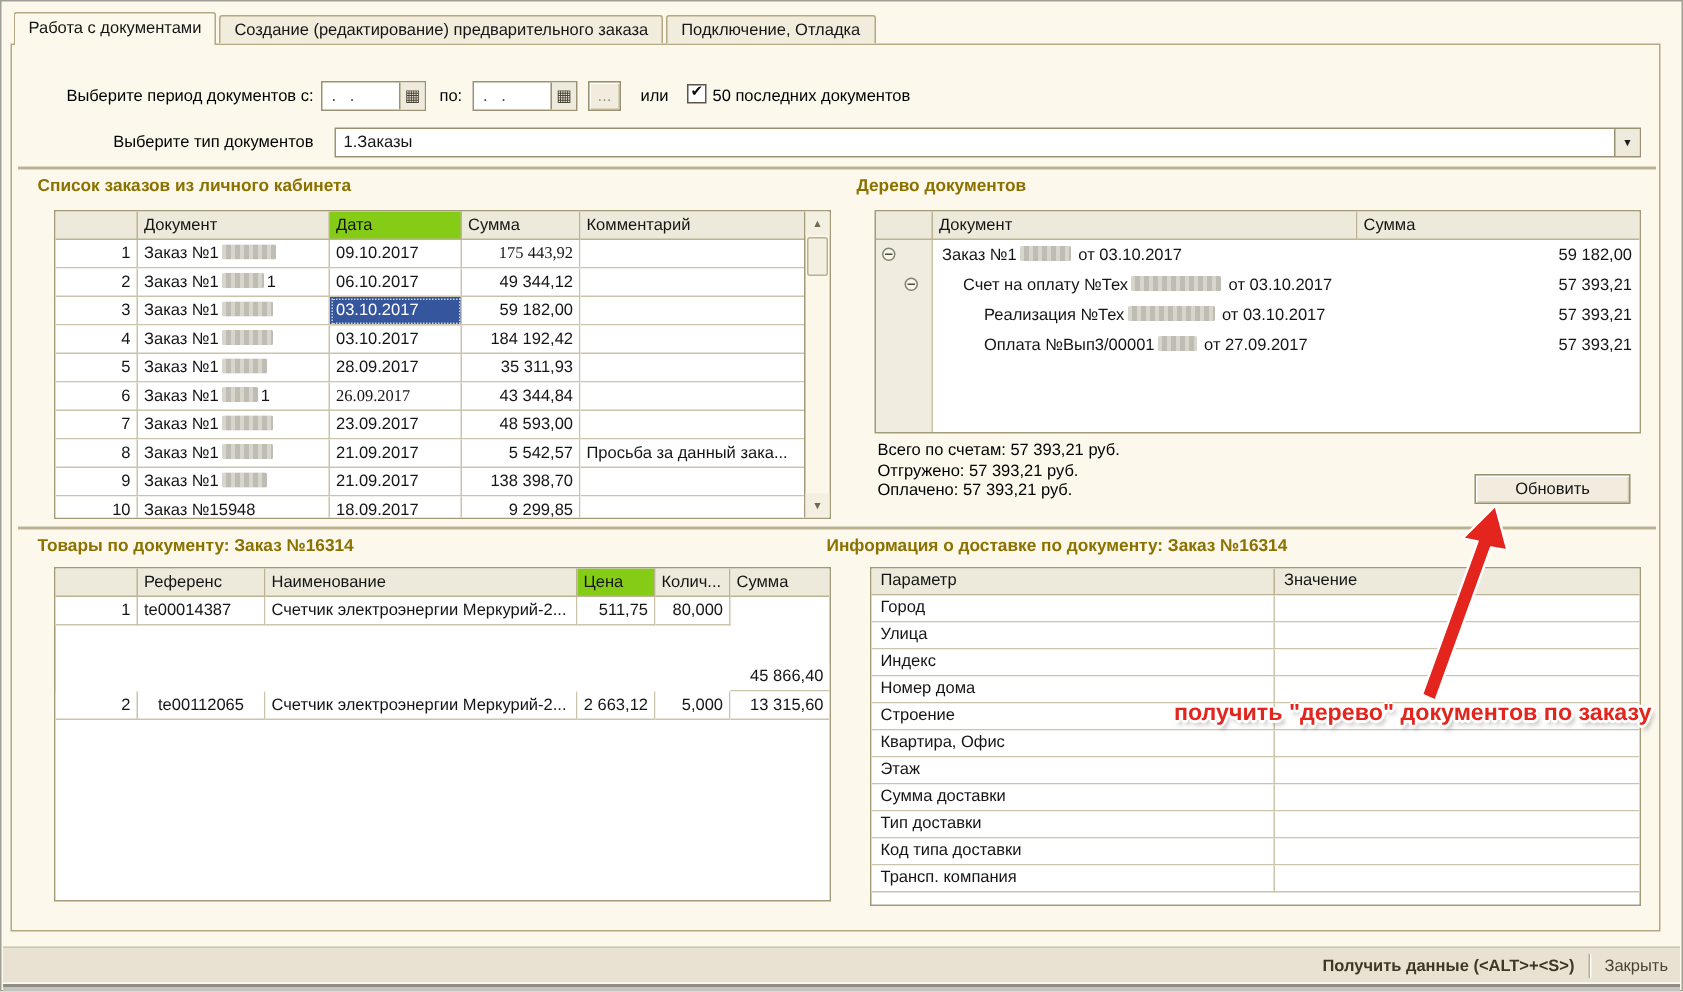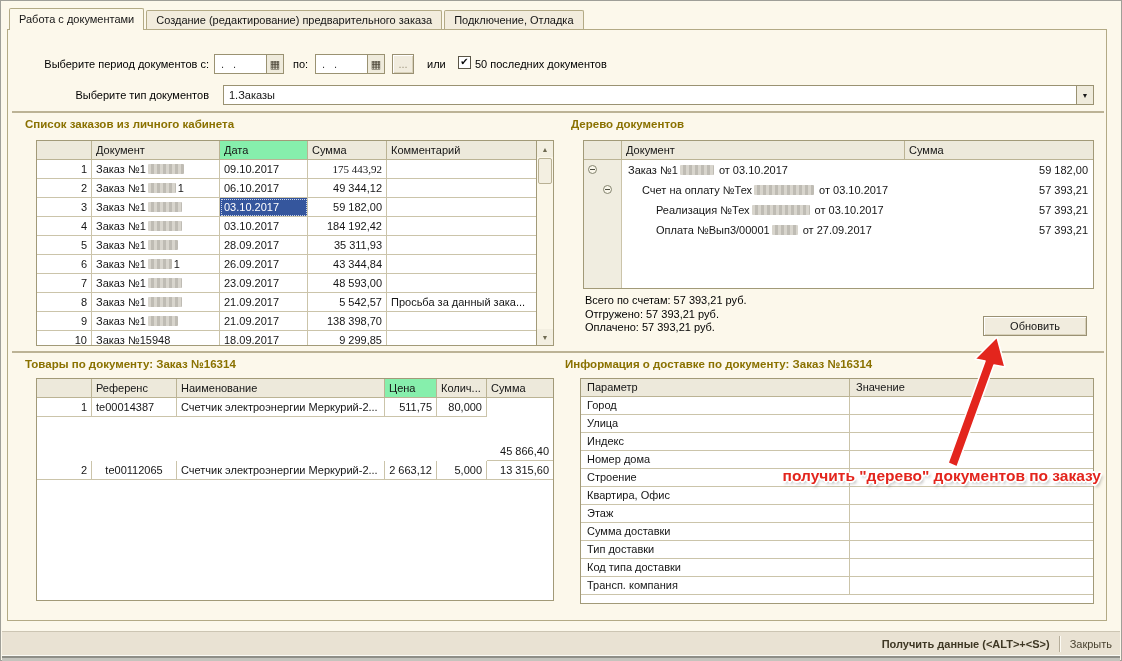--- a/index.html
+++ b/index.html
@@ -46,21 +46,21 @@
 
   .caption { position:absolute; font-weight:bold; color:#8A7100; white-space:nowrap; z-index:2; font-size:11.5px;}
 
   
   .twrap { position:absolute; border:1px solid #A29A78; background:#fff; display:flex; overflow:hidden; z-index:2;}
   .tcols { flex:1; display:flex; flex-direction:column; overflow:hidden; }
   .orow { display:flex; flex:none; }
   .hcell { background:#EDE9DB; border-right:1px solid #BBB394; border-bottom:1px solid #BBB394;
            height:19px; padding:3px 0 0 4px; white-space:nowrap; overflow:hidden; flex:none;}
   .hcell:last-child { border-right:none; }
-  .hdark { background:#86efac; }
+  .hdark { background:#84cc16; }
   .dcell { background:#fff; border-right:1px solid #CBC4AA; border-bottom:1px solid #CBC4AA;
            height:19px; padding:3px 4px 0 4px; white-space:nowrap; overflow:hidden; flex:none;}
   .dcell:last-child { border-right:none; }
   .num { text-align:right; }
   .sel { background:#35569D; color:#fff; outline:1px dotted #C9D4EC; outline-offset:-2px; }
 
   
   .vscroll { width:17px; background:#FBF7E9; border-left:1px solid #A29A78;
              display:flex; flex-direction:column; flex:none;}
   .sbtn { height:16px; display:flex; align-items:center; justify-content:center;
@@ -196,21 +196,21 @@
         <div class="orow">
           <div class="dcell num" style="width: 55px;">5</div>
           <div class="dcell" style="width: 128px;">Заказ №1<span class="redact" style="width: 30px;"></span></div>
           <div class="dcell" style="width: 88px;">28.09.2017</div>
           <div class="dcell num" style="width: 79px;">35 311,93</div>
           <div class="dcell" style="width: 149px;"></div>
         </div>
         <div class="orow">
           <div class="dcell num" style="width: 55px;">6</div>
           <div class="dcell" style="width: 128px;">Заказ №1<span class="redact" style="width: 24px;"></span>1</div>
-          <div class="dcell" style="width: 88px;">26.09.2017</div>
+          <div class="dcell" style="width: 88px; font-family: Liberation Serif, serif;">26.09.2017</div>
           <div class="dcell num" style="width: 79px;">43 344,84</div>
           <div class="dcell" style="width: 149px;"></div>
         </div>
         <div class="orow">
           <div class="dcell num" style="width: 55px;">7</div>
           <div class="dcell" style="width: 128px;">Заказ №1<span class="redact" style="width: 34px;"></span></div>
           <div class="dcell" style="width: 88px;">23.09.2017</div>
           <div class="dcell num" style="width: 79px;">48 593,00</div>
           <div class="dcell" style="width: 149px;"></div>
         </div>
@@ -290,21 +290,21 @@
     <div>Всего по счетам: 57 393,21 руб.</div>
     <div>Отгружено: 57 393,21 руб.</div>
     <div>Оплачено: 57 393,21 руб.</div>
   </div>
 
   <div class="btn1c" style="left:982px;top:315px;width:104px;height:20px">Обновить</div>
 
   <div class="split" style="top:350px"></div>
 
   <div class="caption" style="left:24px;top:357px">Товары по документу: Заказ №16314</div>
-  <div class="caption" style="left:564px;top:357px">Информация о доставке по документу: Заказ №16314</div>
+  <div class="caption" style="left:550px;top:357px">Информация о доставке по документу: Заказ №16314</div>
 
   <div class="twrap" style="left:35px;top:377px;width:518px;height:223px">
     <div class="tcols">
         <div class="orow">
           <div class="hcell" style="width: 55px;"></div>
           <div class="hcell" style="width: 85px;">Референс</div>
           <div class="hcell" style="width: 208px;">Наименование</div>
           <div class="hcell hdark" style="width: 52px;">Цена</div>
           <div class="hcell" style="width: 50px;">Колич...</div>
           <div class="hcell" style="width: 66px;">Сумма</div>

